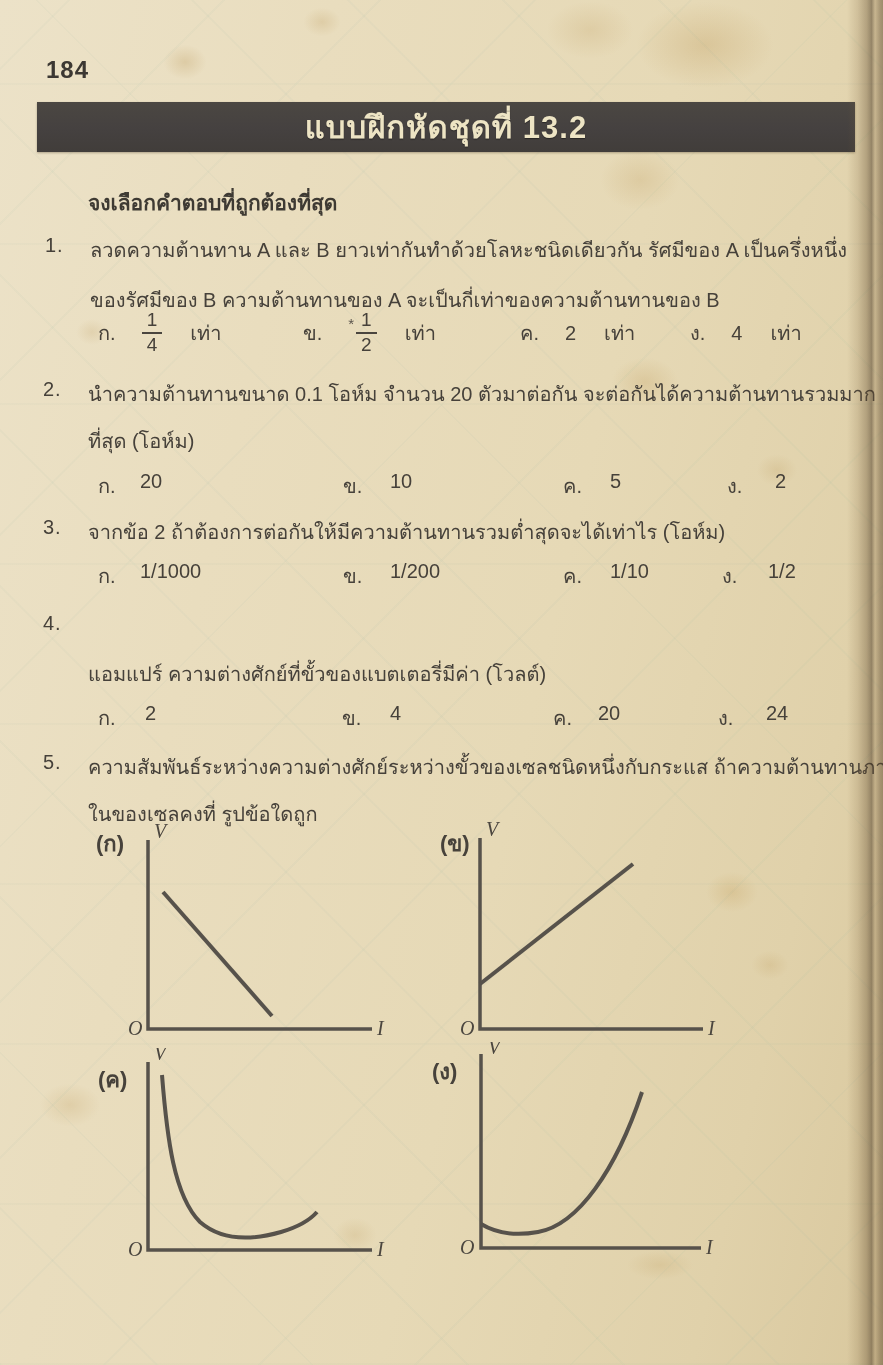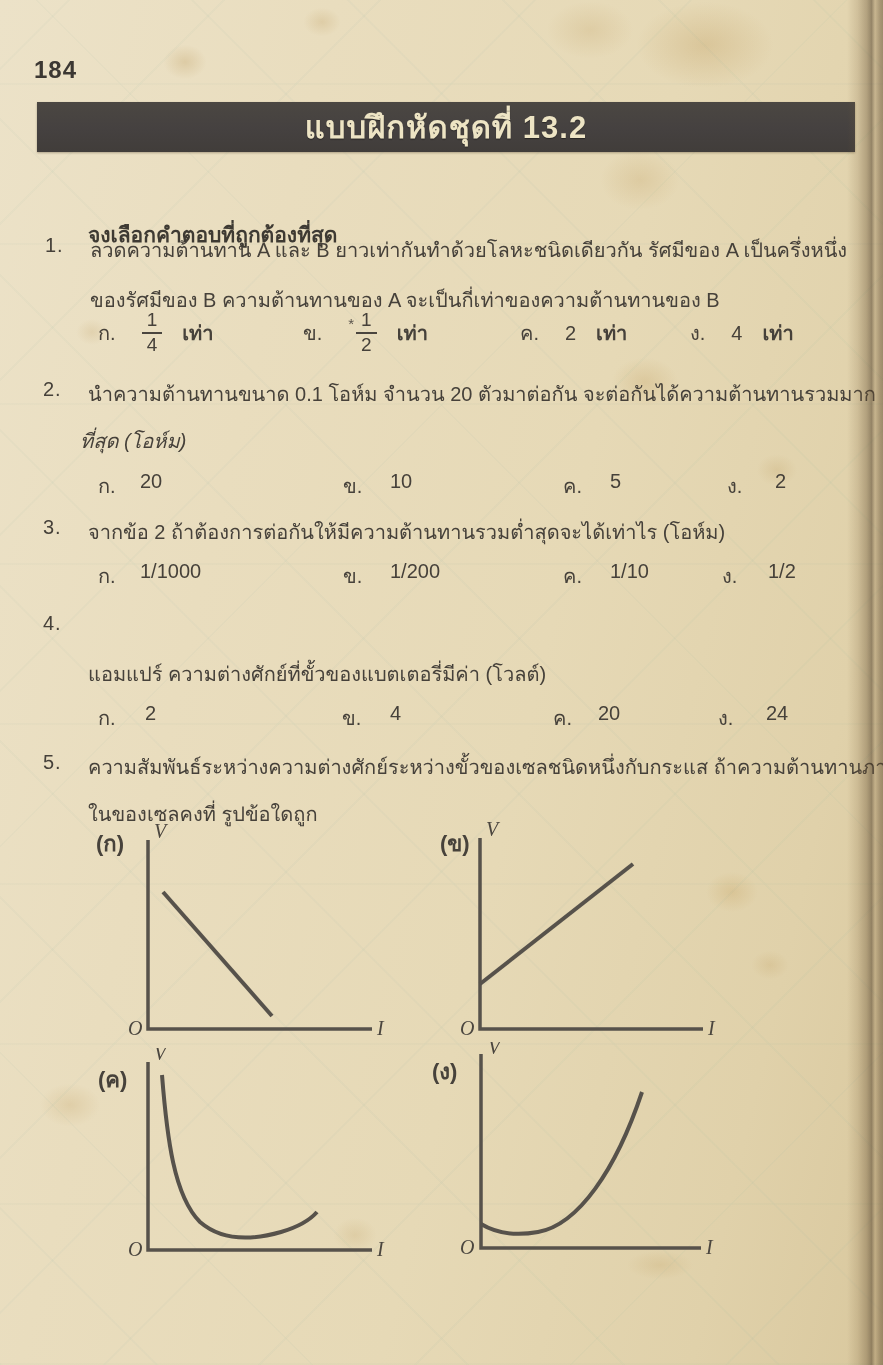--- a/index.html
+++ b/index.html
@@ -35,43 +35,43 @@
       repeating-linear-gradient(-45deg, rgba(110,160,150,.05) 0 2px, rgba(0,0,0,0) 2px 110px),
       repeating-linear-gradient(0deg, rgba(110,160,150,.04) 0 2px, rgba(0,0,0,0) 2px 160px);
     opacity:.9;
   }
   .edge-right{
     position:absolute; top:0; right:0; width:36px; height:100%; pointer-events:none;
     background:linear-gradient(to right,
       rgba(110,86,54,0) 0%, rgba(120,94,58,.18) 30%, rgba(100,78,48,.38) 55%,
       rgba(78,60,38,.52) 68%, rgba(138,110,72,.30) 78%, rgba(96,74,46,.45) 92%, rgba(88,68,42,.5) 100%);
   }
-  .pageno{ position:absolute; font-weight:bold; font-size:24px; color:#3c3833; letter-spacing:1px; }
+  .pageno{ position:absolute; font-weight:bold; font-size:24px; color:#3c3833; letter-spacing:1px;margin-left:12px; }
   .hbar{
     position:absolute; left:37px; top:102px; width:818px; height:50px;
     background:linear-gradient(180deg,#4b4742 0%,#454140 55%,#413d3a 100%);
     display:flex; align-items:center; justify-content:center;
     box-shadow:0 1px 2px rgba(60,45,25,.35);
   }
   .hbar .title{
     color:#ede4c4; font-size:31px; font-weight:bold; letter-spacing:1px;
     text-shadow:0 1px 1px rgba(0,0,0,.4);
   }
-  .instruction{ position:absolute; left:88px; top:186px; font-size:21px; font-weight:bold; color:#3e3a33;margin-top:32px; }
+  .instruction{ position:absolute; left:88px; top:186px; font-size:21px; font-weight:bold; color:#3e3a33; }
   .qnum{ position:absolute; font-size:20px; letter-spacing:1px; }
   .qline{ position:absolute; font-size:20px; white-space:nowrap; }
   .optrow{ position:absolute; left:0; top:0; width:883px; height:30px; font-size:20px; }
   .optrow span{ position:absolute; white-space:nowrap; }
   .fracrow{ position:absolute; left:0; width:883px; height:66px; font-size:20px; }
   .fopt{ position:absolute; height:66px; display:flex; align-items:center; }
   .fopt .olabel{ margin-right:26px; }
   .frac{ display:inline-block; text-align:center; vertical-align:middle; line-height:1.1; font-size:19px; }
   .frac .num{ display:block; border-bottom:2px solid #4a453e; padding:0 5px 1px; }
   .frac .den{ display:block; padding-top:1px; }
-  .fopt .suffix{ margin-left:20px;font-weight:bold; }
+  .fopt .suffix{ margin-left:28px; }
   .fopt .mark{ font-size:15px; margin-right:2px; position:relative; top:-10px; color:#5a544c; }
   .graph{ position:absolute; }
   .graph .glabel{ position:absolute; font-size:22px; font-weight:bold; color:#47423b; }
   .graph svg{ position:absolute; left:0; top:0; }
   .axis-label{ font-family:"Liberation Serif","DejaVu Serif",serif; font-style:italic; font-size:20px; fill:#4b463f; }
 </style>
 </head>
 <body>
 
 <div class="page">
@@ -113,21 +113,21 @@
     </div>
     <div class="fopt" style="left:690px;">
       <span class="olabel">ง.</span>
       <span>4</span>
       <span class="suffix">เท่า</span>
     </div>
   </div>
 
   <div class="qnum" style="left:43px; top:378px;">2.</div>
   <div class="qline" style="left:88px; top:378px;">นำความต้านทานขนาด 0.1 โอห์ม จำนวน 20 ตัวมาต่อกัน จะต่อกันได้ความต้านทานรวมมาก</div>
-  <div class="qline" style="left:80px; top:425px;font-style:italic;">ที่สุด (โอห์ม)</div>
+  <div class="qline" style="left:88px; top:425px;">ที่สุด (โอห์ม)</div>
   <div class="optrow" style="top:470px;">
     <span style="left:98px;">ก.</span>
     <span style="left:140px;">20</span>
     <span style="left:343px;">ข.</span>
     <span style="left:390px;">10</span>
     <span style="left:563px;">ค.</span>
     <span style="left:610px;">5</span>
     <span style="left:727px;">ง.</span>
     <span style="left:775px;">2</span>
   </div>

